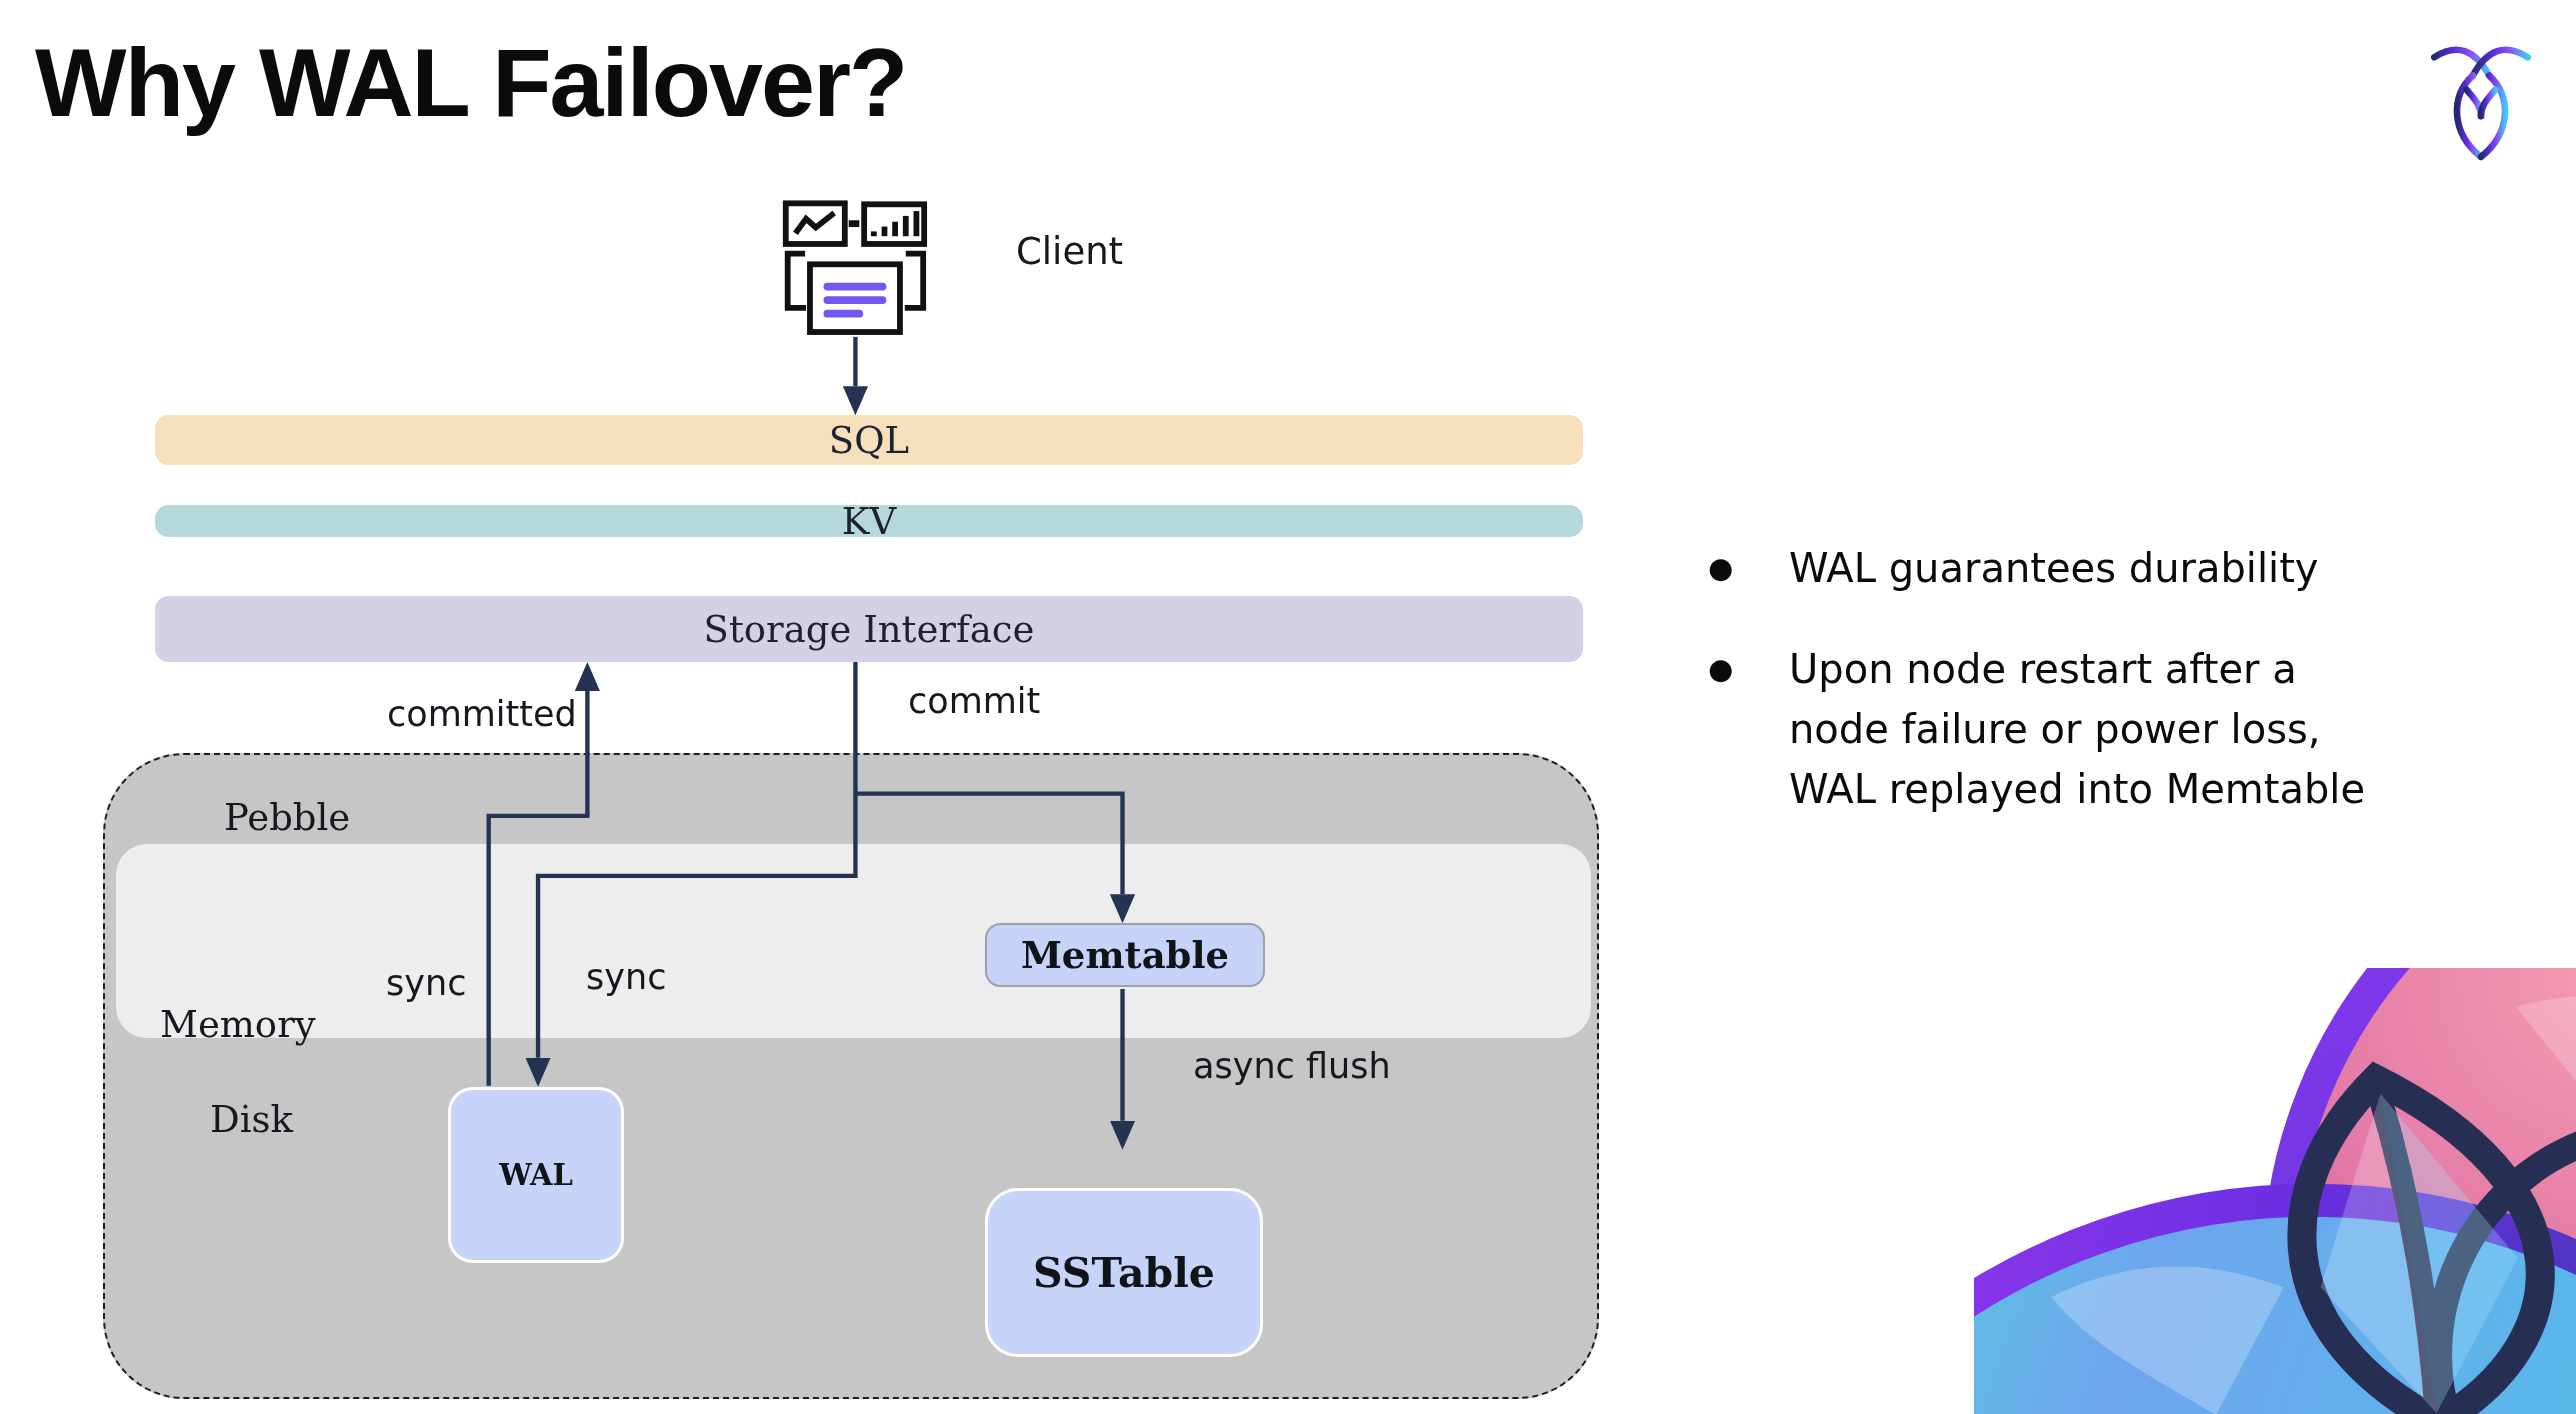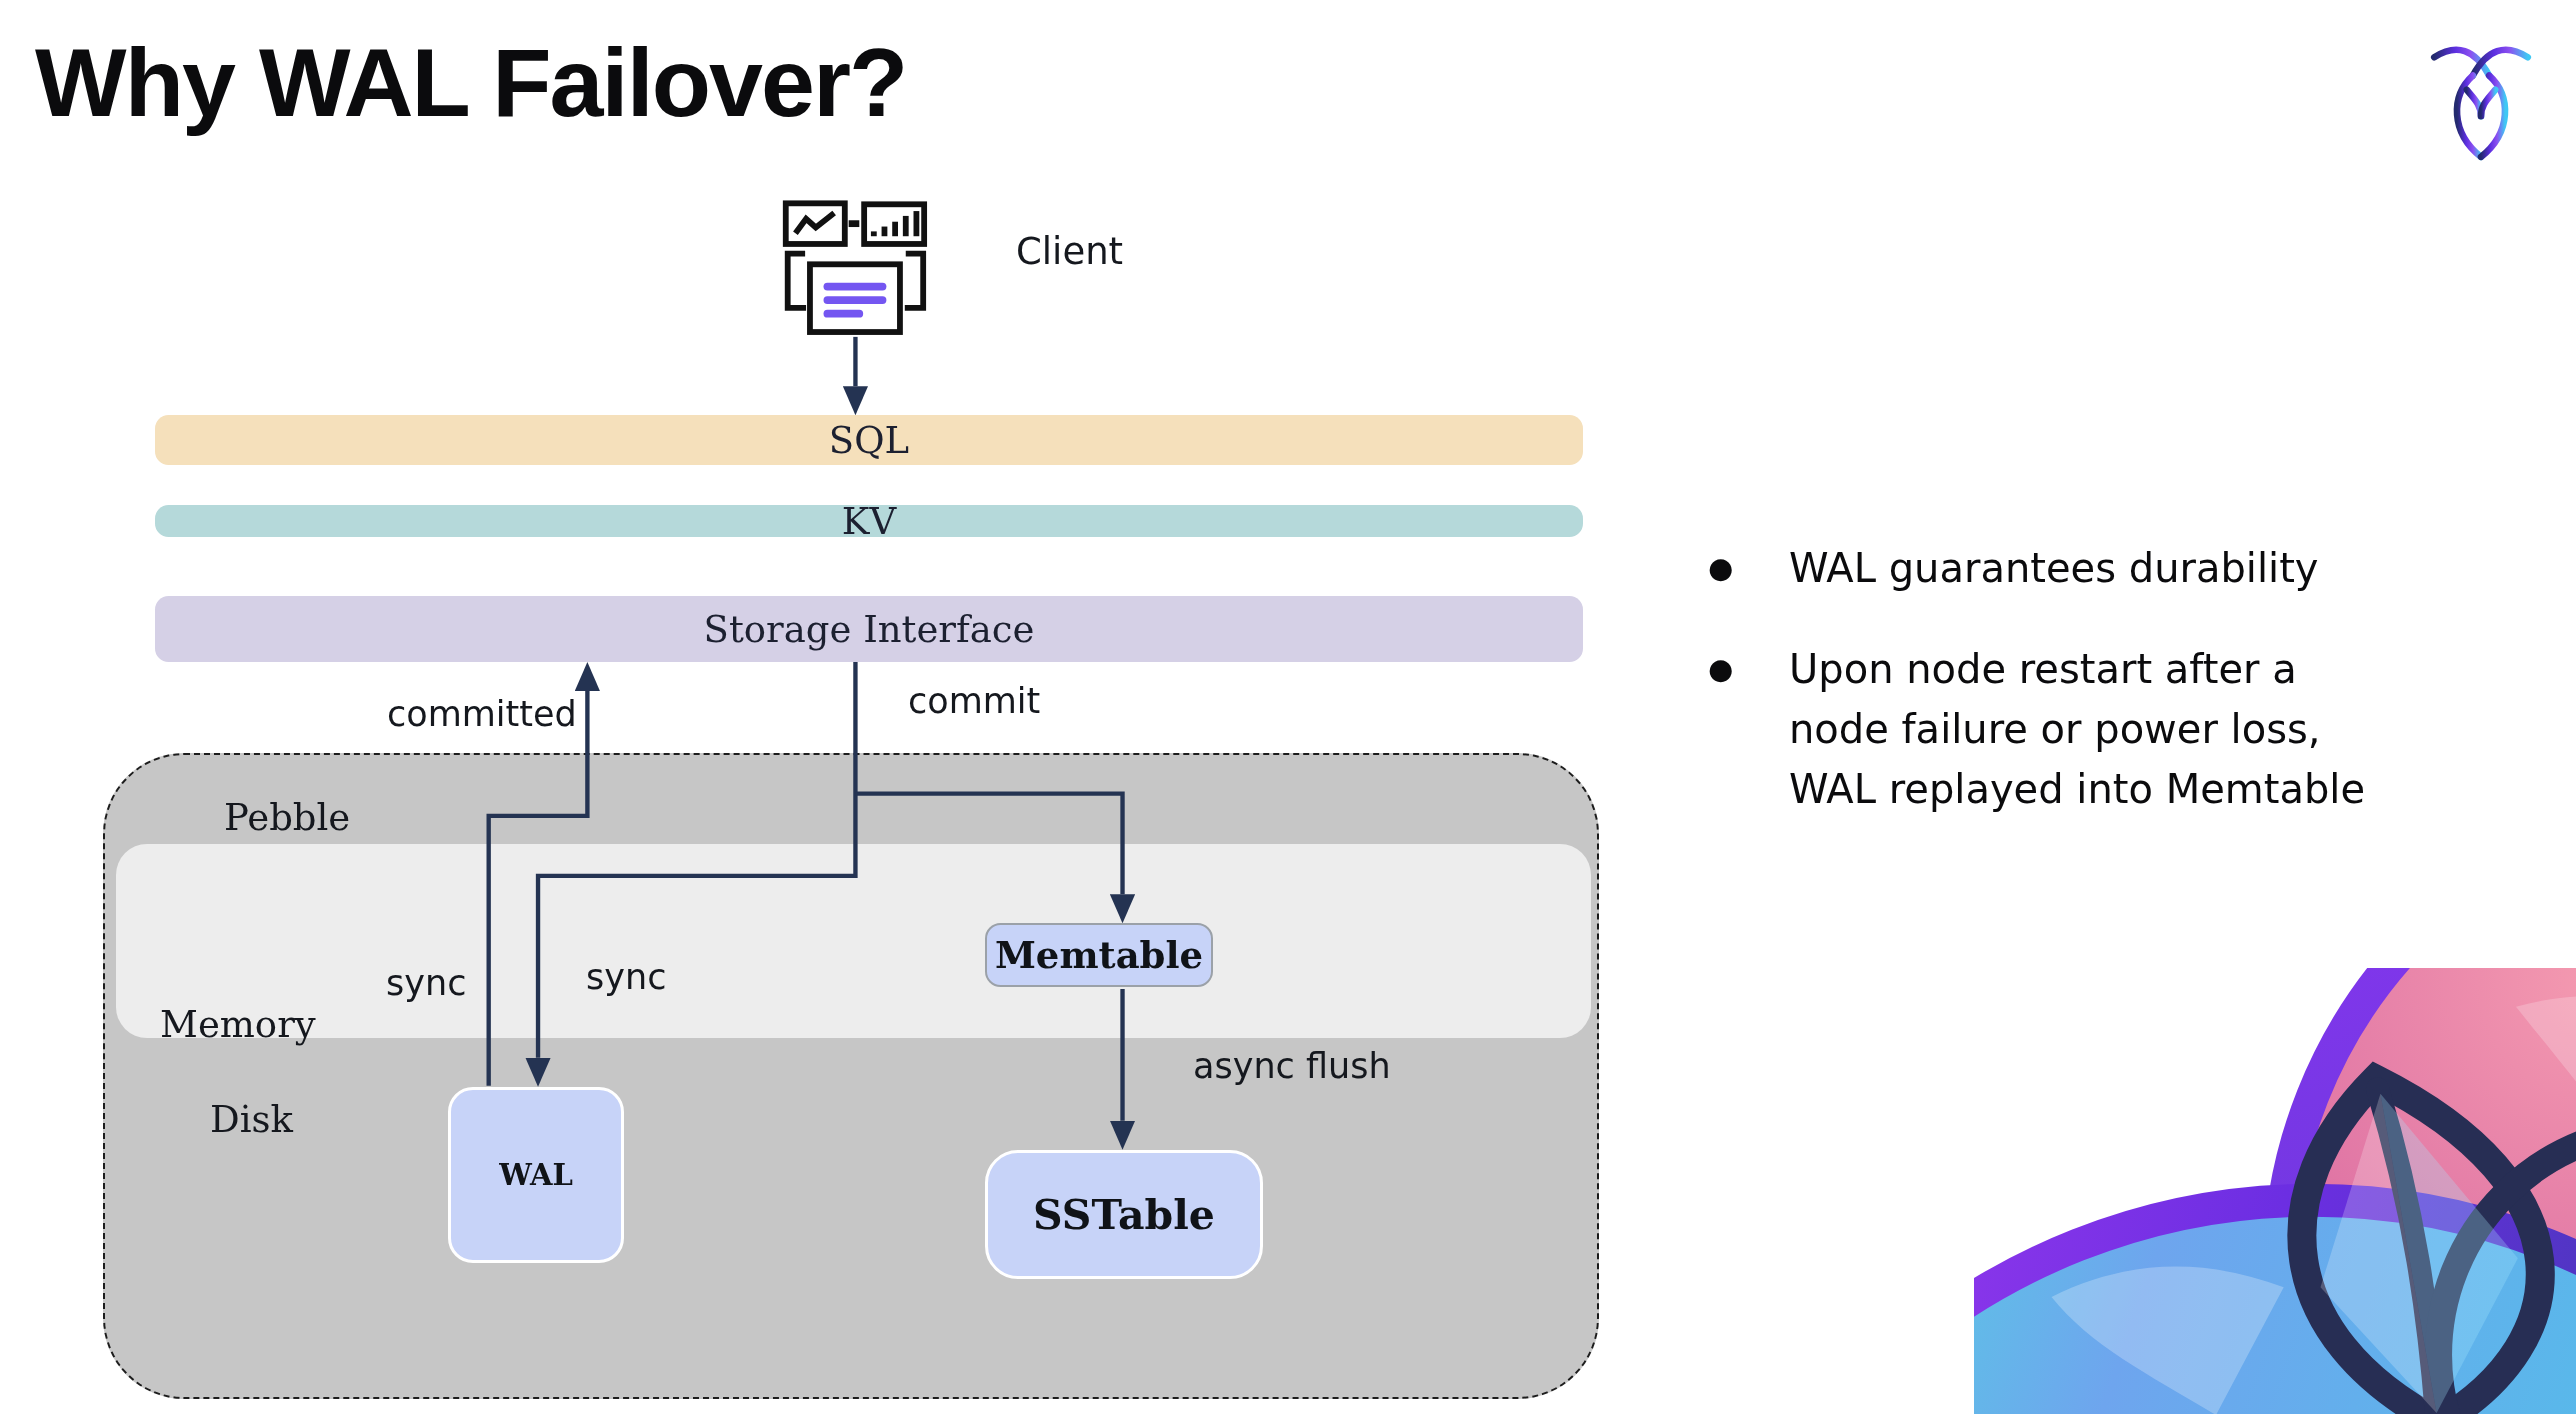--- a/index.html
+++ b/index.html
@@ -24,22 +24,22 @@
   
   .pebble{position:absolute;left:103px;top:753px;width:1496px;height:646px;
           background:#c6c6c6;border:2.9px dashed #1c1c1c;border-radius:81px;box-sizing:border-box;}
   .memband{position:absolute;left:116px;top:844px;width:1475px;height:194px;
            background:#ededed;border-radius:31px;}
 
   
   .bluebox{position:absolute;background:#c7d3f8;display:flex;align-items:center;justify-content:center;
            font-family:"DejaVu Serif",serif;font-weight:bold;color:#101318;box-sizing:border-box;}
   .wal{left:448px;top:1087px;width:176px;height:176px;border:3.9px solid #ffffff;border-radius:25px;font-size:29px;}
-  .memtable{left:985px;top:923px;width:228px;height:64px;border:2.9px solid #9ba1a8;border-radius:15.5px;font-size:37px;}
-  .sstable{left:985px;top:1150px;width:278px;height:129px;border:3.9px solid #ffffff;border-radius:33px;font-size:41px;}
+  .memtable{left:985px;top:923px;width:280px;height:64px;border:2.9px solid #9ba1a8;border-radius:15.5px;font-size:37px;}
+  .sstable{left:985px;top:1188px;width:278px;height:169px;border:3.9px solid #ffffff;border-radius:33px;font-size:41px;}
 
   
   .arealabel{position:absolute;font-family:"DejaVu Serif",serif;font-size:37px;color:#15181e;}
 
   
   .edgelabel{position:absolute;font-family:"DejaVu Sans",sans-serif;font-size:35px;color:#15181e;}
   .lbl-committed{left:387px;top:694px;width:186px;text-align:right;}
   .lbl-commit{left:908px;top:681px;}
   .lbl-sync-left{left:386px;top:963px;}
   .lbl-sync-right{left:586px;top:957px;}

